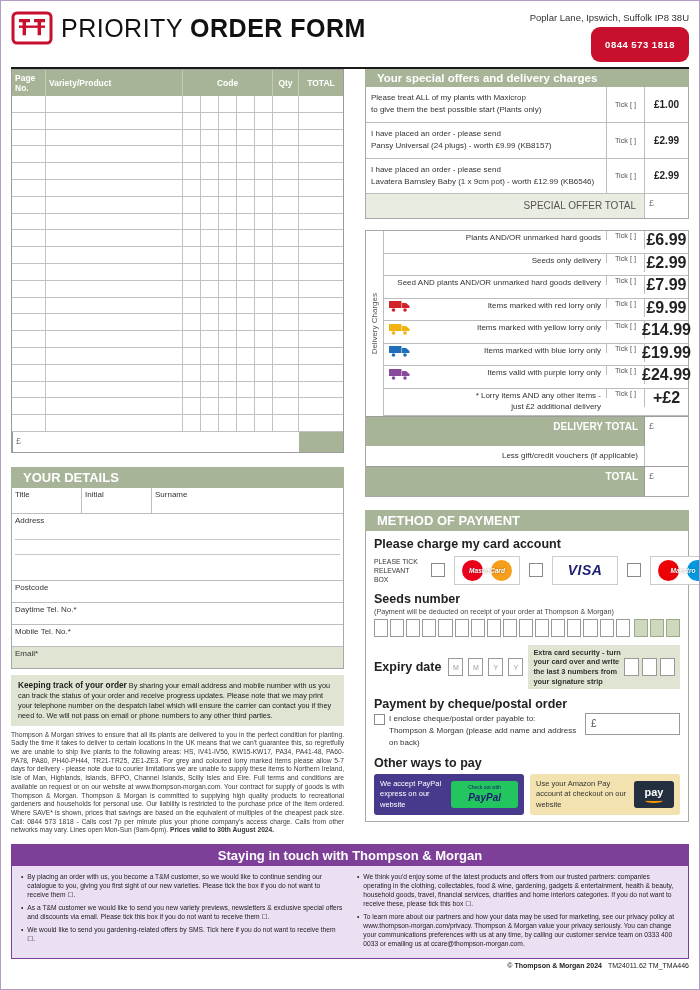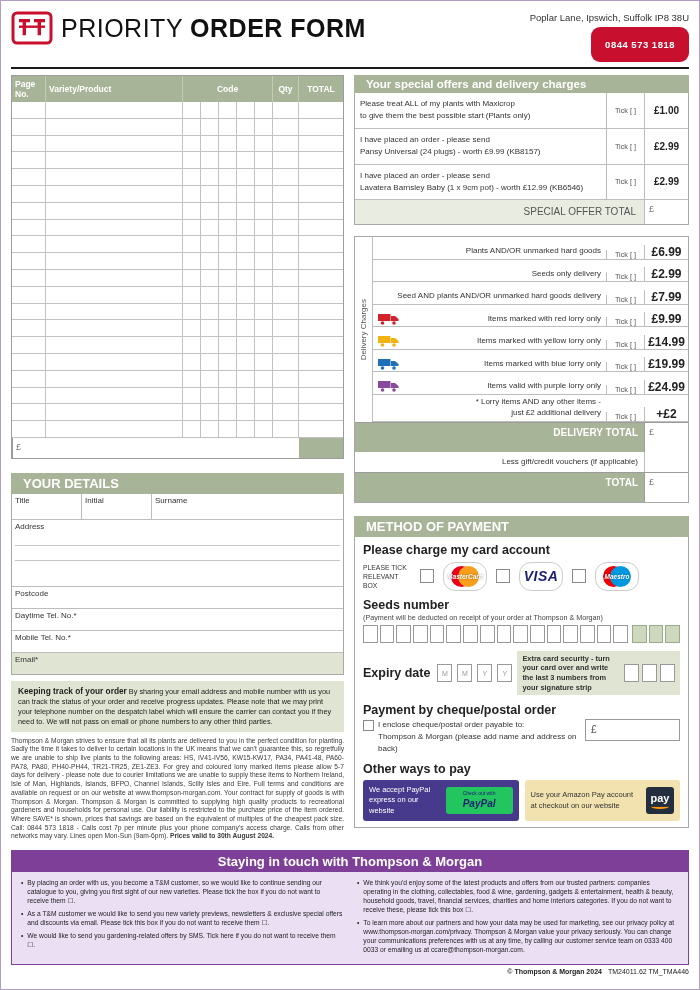--- a/index.html
+++ b/index.html
@@ -12,21 +12,21 @@
   .hdr{display:flex;align-items:flex-start;border-bottom:2.5px solid #1a1a1a;padding-bottom:5px}
   .logo{flex:none;margin-top:2px}
   .hdr-title{font-size:25px;margin-left:8px;letter-spacing:.5px;margin-top:5px;color:#111;white-space:nowrap}
   .hdr-title .lt{font-weight:normal}
   .hdr-title .bd{font-weight:bold}
   .hdr-right{margin-left:auto;text-align:right;padding-top:3px}
   .hdr-addr{font-size:9.5px;color:#333;margin-bottom:4px}
   .phone-pill{display:inline-block;background:#c8102e;color:#fff;font-weight:bold;font-size:9.5px;
               padding:12px 14px;border-radius:9px;letter-spacing:.5px}
   
-  .cols{display:flex;gap:10px;margin-top:6px}
+  .cols{display:flex;gap:21px;}
   .lcol{width:333px;flex:none}
   .rcol{flex:1;min-width:0}
   
   .ot{border:1px solid #9c9c9c}
   .ot-head{display:grid;grid-template-columns:34px 137px 90px 26px 44px;background:#a7b497;color:#fff;
            font-weight:bold;font-size:8.5px}
   .ot-head>div{border-right:1px solid #c3ccb6;padding:2px 3px;display:flex;align-items:center;min-height:26px}
   .ot-head>div:last-child{border-right:none;justify-content:center}
   .ot-head .ctr{justify-content:center}
   .ot-row{display:grid;grid-template-columns:34px 137px repeat(5,18px) 26px 44px;height:16.8px}
@@ -62,42 +62,42 @@
                align-items:center;justify-content:center}
   .offer-total{display:flex;background:#e9ece0;height:24px;align-items:stretch}
   .offer-total .lbl{flex:1;font-size:10px;color:#555;text-align:right;padding:6px 8px}
   .offer-total .pound{width:44px;border-left:1px solid #bdbdbd;background:#fff;font-size:9px;color:#777;padding:4px}
   
   .dlv-wrap{border:1px solid #a8a8a8;margin-top:11px}
   .dlv-main{display:flex}
   .dlv-vert{width:18px;border-right:1px solid #bdbdbd;display:flex;align-items:center;justify-content:center}
   .dlv-vert span{writing-mode:vertical-rl;transform:rotate(180deg);font-size:8px;color:#555;white-space:nowrap}
   .dlv-rows{flex:1}
-  .dlv-row{display:flex;align-items:flex-end;border-bottom:1px solid #bdbdbd;min-height:22.5px}
+  .dlv-row{display:flex;align-items:flex-start;border-bottom:1px solid #bdbdbd;min-height:22.5px}
   .dlv-text{flex:1;text-align:right;font-size:8px;color:#333;padding:2px 5px;position:relative;
             display:flex;flex-direction:column;justify-content:center;line-height:1.35}
   .lorry{position:absolute;left:5px;top:50%;transform:translateY(-50%);width:21px;height:12px}
   .dlv-tick{width:38px;border-left:1px solid #bdbdbd;display:flex;align-items:center;justify-content:center;
             font-size:7.3px;color:#555}
   .dlv-price{width:44px;border-left:1px solid #bdbdbd;display:flex;align-items:center;justify-content:center;
-             font-weight:bold;font-size:12px}
+             font-weight:bold;font-size:16px}
   .dlv-total{display:flex;background:#a7b497;height:30px;border-top:1px solid #9c9c9c}
   .dlv-total .lbl{flex:1;color:#fff;font-weight:bold;font-size:10px;text-align:right;padding:4px 6px}
   .dlv-total .pound{width:44px;background:#fff;border-left:1px solid #9c9c9c;font-size:9px;color:#777;padding:4px}
   .dlv-vouch{display:flex;height:20px;background:#fff}
   .dlv-vouch .lbl{flex:1;font-size:8px;color:#333;text-align:right;padding:5px 6px}
   .dlv-vouch .box{width:44px;border-left:1px solid #bdbdbd}
   
   .pay-wrap{margin-top:13px}
   .pay-box{border:1px solid #a8a8a8;border-top:none;padding:6px 8px;font-size:8px}
   .pay-h{font-size:12.5px;font-weight:bold;color:#222;margin-bottom:5px}
   .cardsel{display:flex;align-items:center;gap:9px;margin-bottom:7px}
   .ticknote{font-size:6.8px;color:#333;line-height:1.35;width:48px;flex:none}
   .chk{width:14px;height:14px;border:1px solid #8a8a8a;background:#fff;flex:none}
-  .badge{width:44px;height:29px;border:1px solid #ccc;border-radius:12px;position:relative;display:flex;
+  .badge{width:66px;height:29px;border:1px solid #ccc;border-radius:0;position:relative;display:flex;
          align-items:center;justify-content:center;background:#fff;overflow:hidden;flex:none}
   .mc-c1{position:absolute;left:7px;width:21px;height:21px;border-radius:50%;background:#eb001b}
   .mc-c2{position:absolute;right:7px;width:21px;height:21px;border-radius:50%;background:#f79e1b}
   .ms-c1{position:absolute;left:7px;width:21px;height:21px;border-radius:50%;background:#ed0006}
   .ms-c2{position:absolute;right:7px;width:21px;height:21px;border-radius:50%;background:#0099df}
   .circ-txt{position:relative;color:#fff;font-style:italic;font-weight:bold;font-size:6.5px;
             text-shadow:0 0 2px rgba(0,0,0,.45);white-space:nowrap}
   .visa-txt{color:#1a1f71;font-weight:bold;font-style:italic;font-size:14px;letter-spacing:.5px}
   .cn-lbl{font-size:12.5px;font-weight:bold}
   .cn-note{font-size:7.2px;color:#444;margin:1px 0 3px}
@@ -122,21 +122,21 @@
   .promos{display:flex;gap:6px}
   .pp{flex:1;background:#473a8c;color:#fff;border-radius:3px;padding:5px 6px;display:flex;
       align-items:center;gap:6px;font-size:7.5px;line-height:1.35}
   .pp .txt{flex:1}
   .pp-badge{background:#22c55e;border-radius:3px;padding:3px 17px;text-align:center;flex:none}
   .pp-badge .top{display:block;font-size:5px;color:#1a1f71}
   .pp-badge .main{font-weight:bold;font-style:italic;font-size:10px;color:#1a1f71}
   .az{flex:1;background:#f2e2b0;border-radius:3px;color:#333;padding:5px 6px;display:flex;
       align-items:center;gap:6px;font-size:7.5px;line-height:1.35}
   .az .txt{flex:1}
-  .az-badge{background:#232f3e;color:#fff;border-radius:3px;width:28px;height:27px;display:flex;
+  .az-badge{background:#232f3e;color:#fff;border-radius:3px;width:40px;height:27px;display:flex;
             flex-direction:column;align-items:center;justify-content:center;font-weight:bold;
             font-size:11px;flex:none;line-height:1}
   .az-smile{width:18px;height:5px;border-bottom:2px solid #ff9900;border-radius:50%}
   
   .stay{border:1px solid #7d3f98;margin-top:9px}
   .stay-bar{background:#7d3f98;color:#fff;text-align:center;font-weight:bold;font-size:13px;padding:3px}
   .stay-body{background:#ebdff3;display:flex;gap:14px;padding:6px 9px;font-size:6.7px;line-height:1.35;color:#222}
   .stay-col{flex:1}
   .bullet{display:flex;gap:4px;margin-bottom:4px}
   .bullet::before{content:"•";flex:none}

